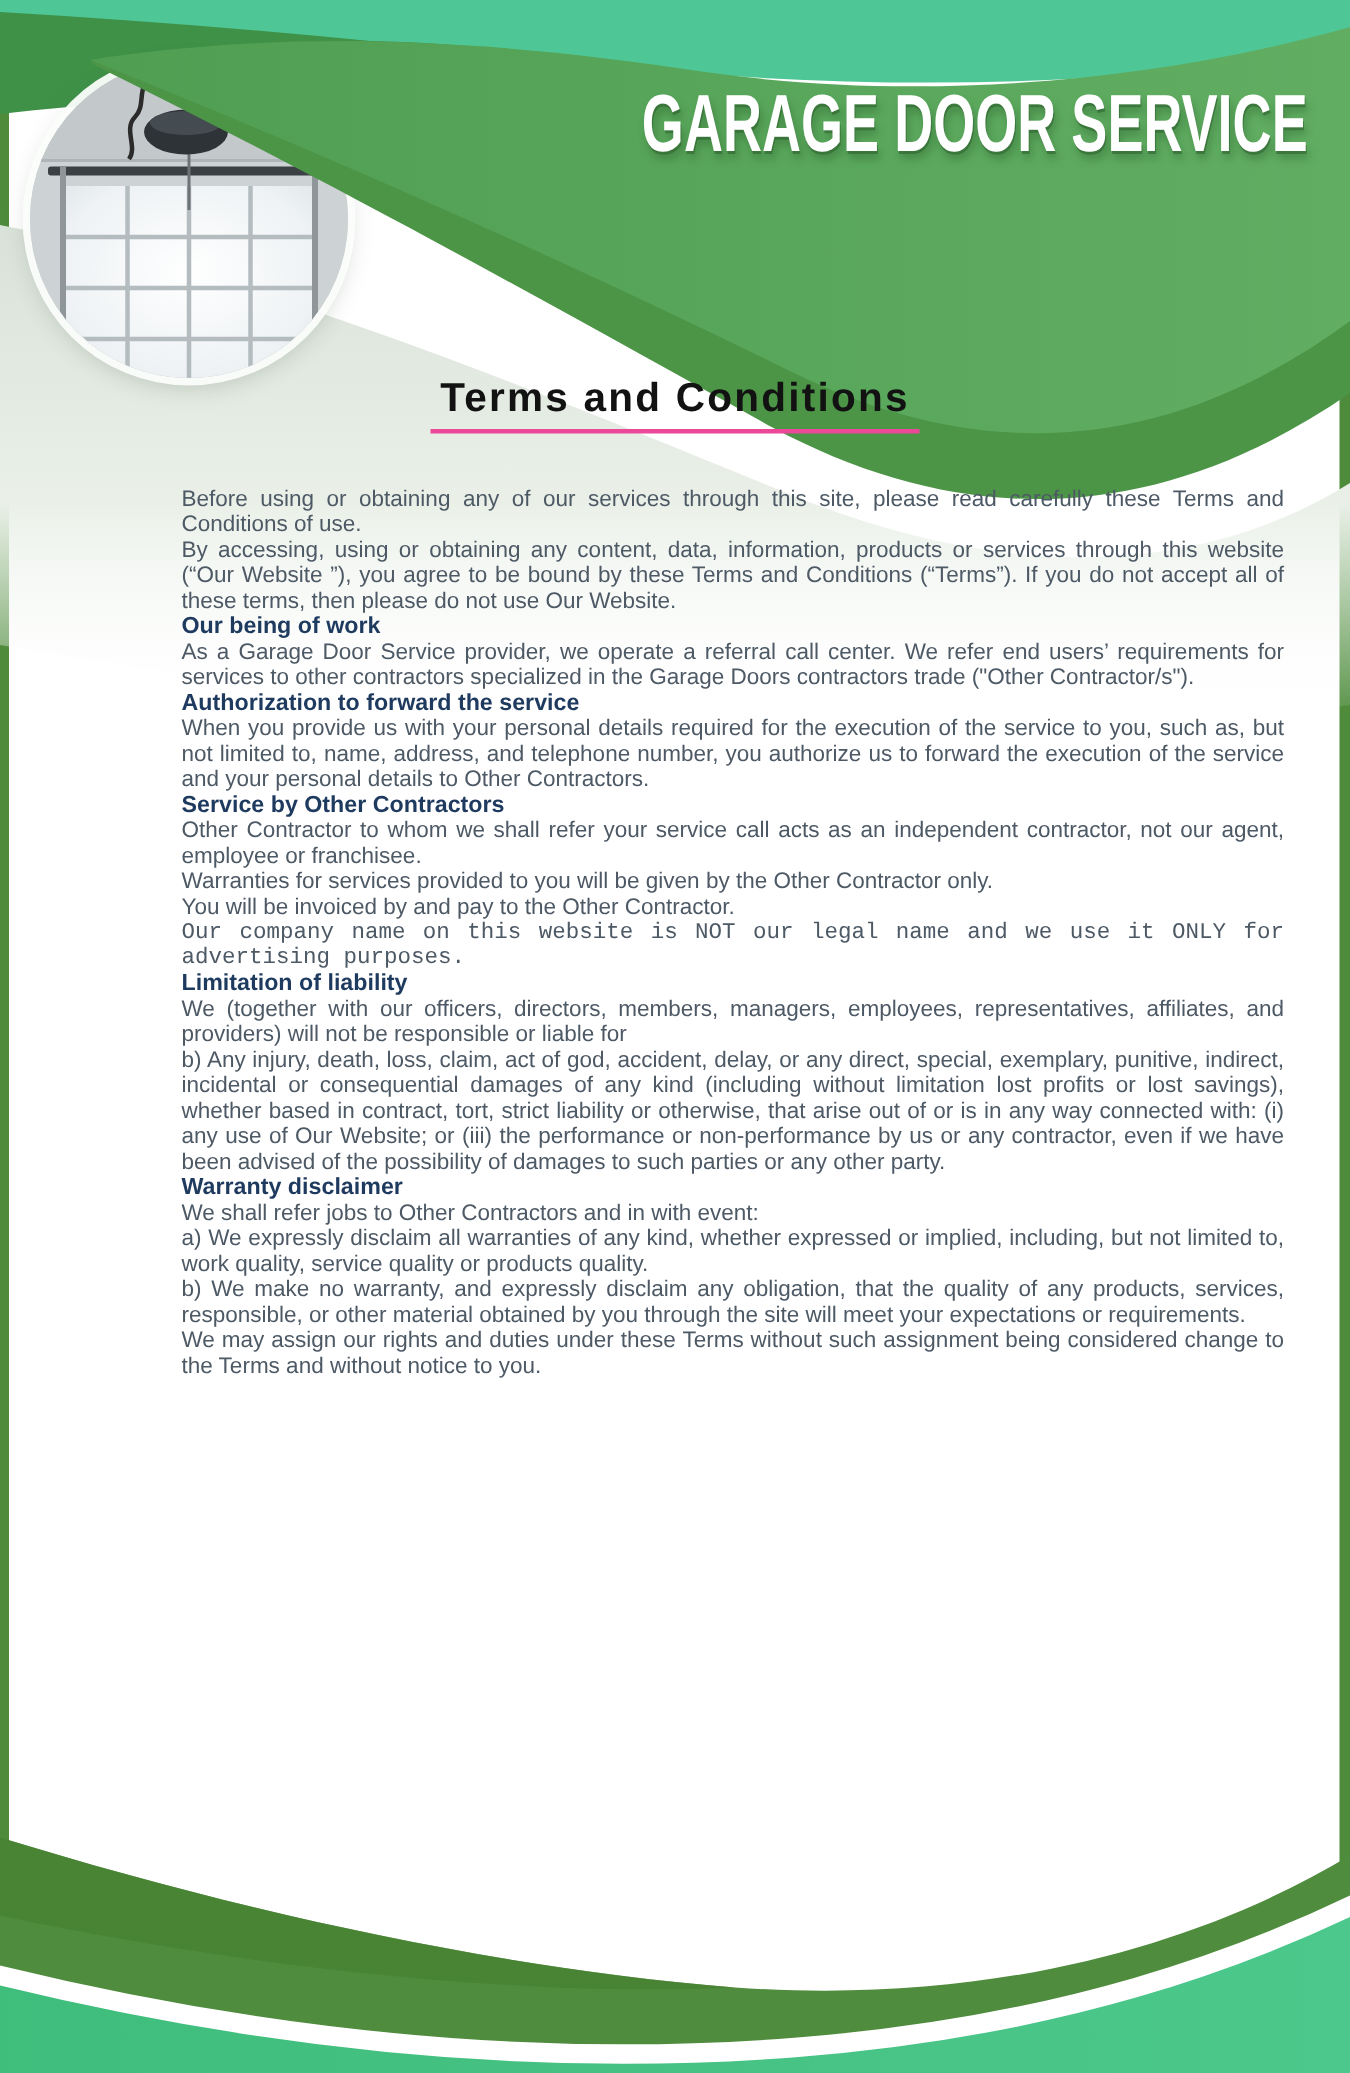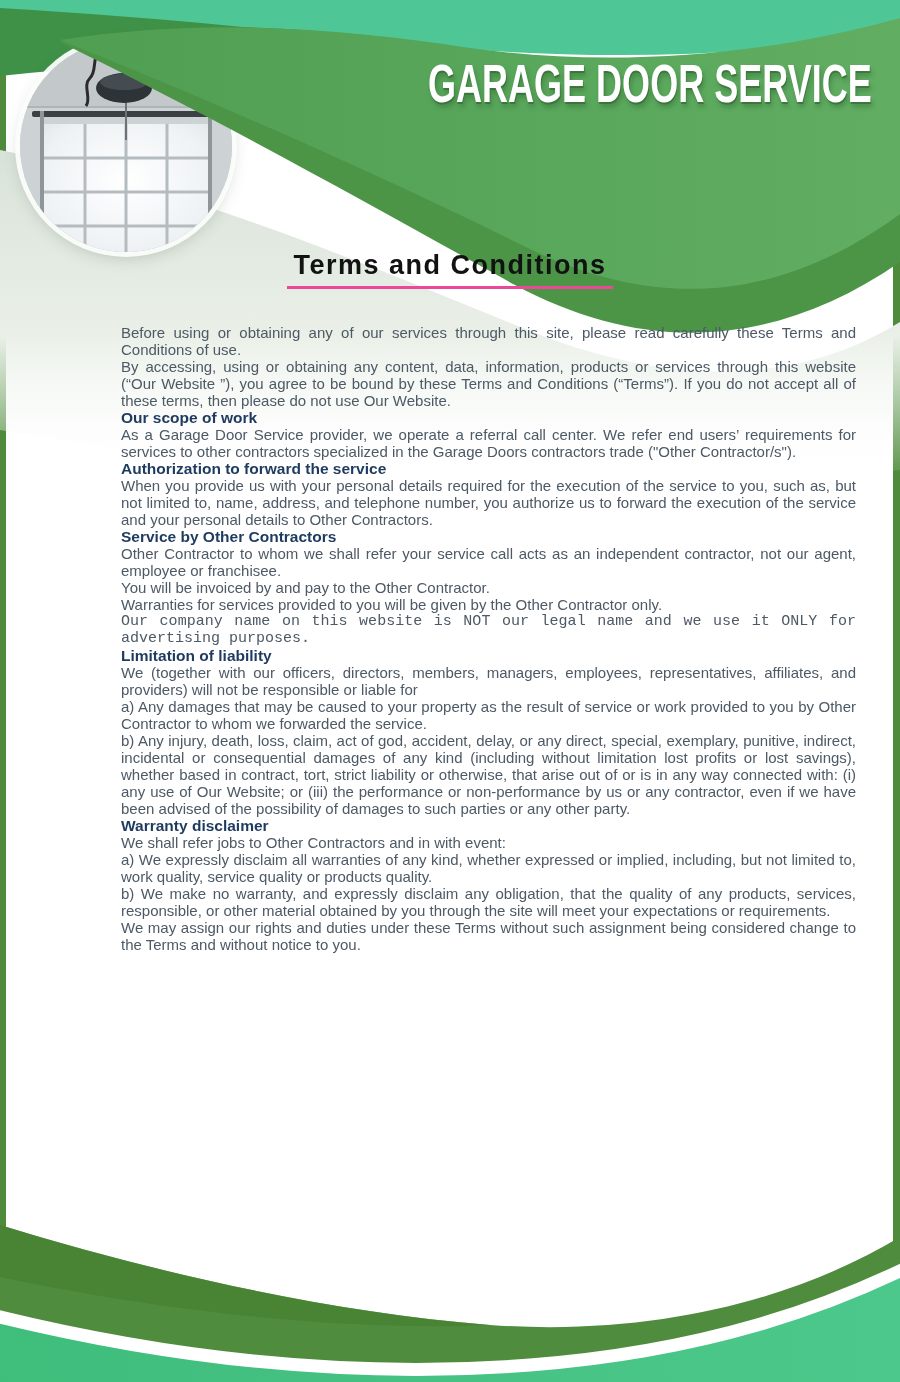--- a/index.html
+++ b/index.html
@@ -112,35 +112,34 @@
 <div class="brand">GARAGE DOOR SERVICE</div>
 
 <div class="page-title-wrap">
   <span class="page-title">Terms and Conditions</span>
 </div>
 
 <div class="content">
   <p class="mt8">Before using or obtaining any of our services through this site, please read carefully these Terms and Conditions of use.</p>
   <p class="mt14">By accessing, using or obtaining any content, data, information, products or services through this website (“Our Website ”), you agree to be bound by these Terms and Conditions (“Terms”). If you do not accept all of these terms, then please do not use Our Website.</p>
 
-  <h3 class="mt16">Our scope of work</h3>
+  <h3 class="mt16">Our being of work</h3>
   <p class="mt5">As a Garage Door Service provider, we operate a referral call center. We refer end users’ requirements for services to other contractors specialized in the Garage Doors contractors trade ("Other Contractor/s").</p>
 
   <h3 class="mt20">Authorization to forward the service</h3>
   <p class="mt5">When you provide us with your personal details required for the execution of the service to you, such as, but not limited to, name, address, and telephone number, you authorize us to forward the execution of the service and your personal details to Other Contractors.</p>
 
   <h3 class="mt20">Service by Other Contractors</h3>
   <p class="mt5">Other Contractor to whom we shall refer your service call acts as an independent contractor, not our agent, employee or franchisee.</p>
+  <p>Warranties for services provided to you will be given by the Other Contractor only.</p>
   <p>You will be invoiced by and pay to the Other Contractor.</p>
-  <p>Warranties for services provided to you will be given by the Other Contractor only.</p>
   <p class="mt15">Our company name on this website is NOT our legal name and we use it ONLY for advertising purposes.</p>
 
   <h3 class="mt21">Limitation of liability</h3>
   <p class="mt5">We (together with our officers, directors, members, managers, employees, representatives, affiliates, and providers) will not be responsible or liable for</p>
-  <p class="mt16">a) Any damages that may be caused to your property as the result of service or work provided to you by Other Contractor to whom we forwarded the service.</p>
   <p class="mt14">b) Any injury, death, loss, claim, act of god, accident, delay, or any direct, special, exemplary, punitive, indirect, incidental or consequential damages of any kind (including without limitation lost profits or lost savings), whether based in contract, tort, strict liability or otherwise, that arise out of or is in any way connected with: (i) any use of Our Website; or (iii) the performance or non-performance by us or any contractor, even if we have been advised of the possibility of damages to such parties or any other party.</p>
 
   <h3 class="mt20">Warranty disclaimer</h3>
   <p class="mt5">We shall refer jobs to Other Contractors and in with event:</p>
   <p>a) We expressly disclaim all warranties of any kind, whether expressed or implied, including, but not limited to, work quality, service quality or products quality.</p>
   <p>b) We make no warranty, and expressly disclaim any obligation, that the quality of any products, services, responsible, or other material obtained by you through the site will meet your expectations or requirements.</p>
 
   <p class="mt5">We may assign our rights and duties under these Terms without such assignment being considered change to the Terms and without notice to you.</p>
 </div>
 

